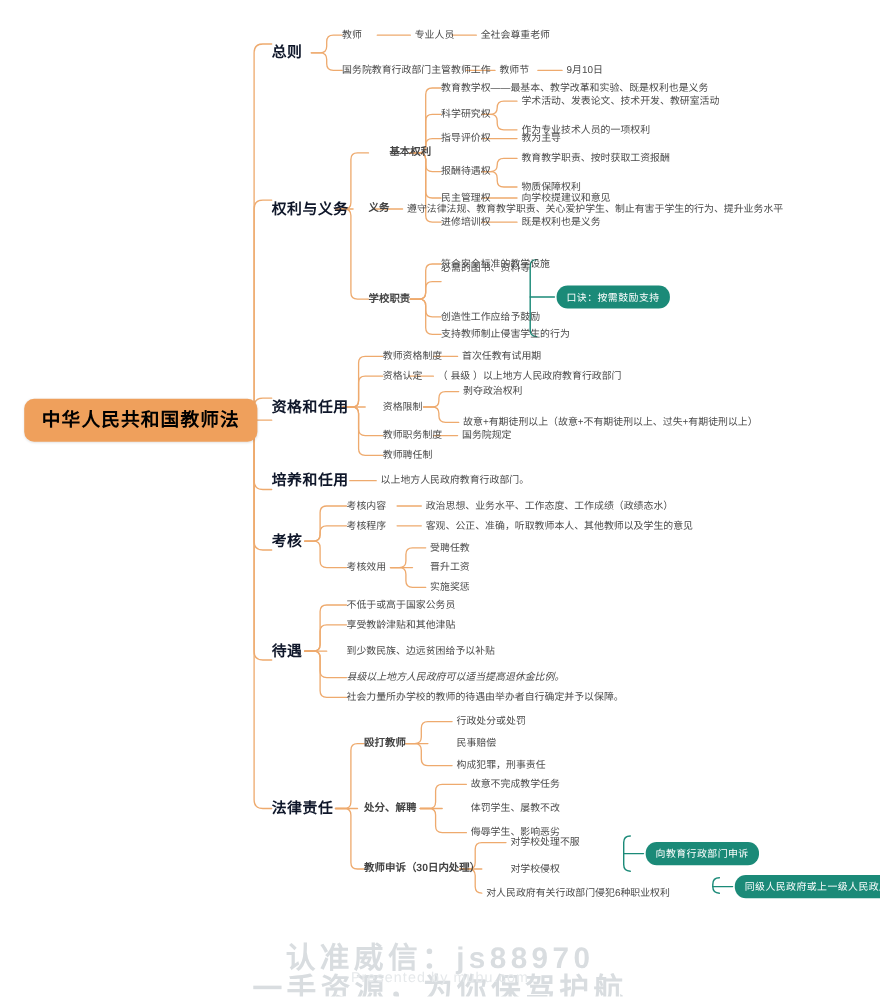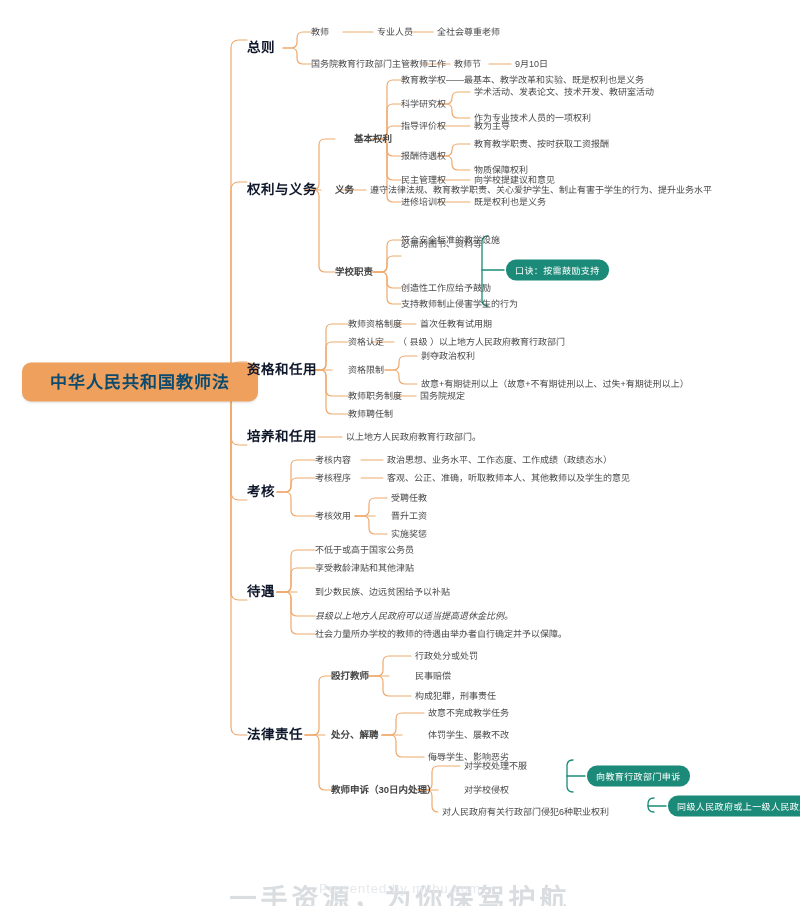--- a/index.html
+++ b/index.html
@@ -15,25 +15,25 @@
   svg.wires{position:absolute;left:0;top:0;width:800px;height:906px;pointer-events:none;}
 
   .node{
     position:absolute;
     white-space:nowrap;
     line-height:1;
     transform:translateY(-50%);
   }
   .root{
     background:#efa05c;
-    color:#0c4a6e;
+    color:#000000;
     font-size:17px;
     font-weight:700;
     letter-spacing:1px;
-    padding:11px 28px;
+    padding:11px 16px;
     border-radius:9px;
     transform:translate(0,-50%);
     box-shadow:0 1px 2px rgba(0,0,0,0.10);
   }
   .lvl1{font-size:13.5px;font-weight:700;color:#0f172a;letter-spacing:.5px;}
   .lvl2{font-size:9.5px;font-weight:700;color:#444;}
   .lvl3{font-size:9px;color:#4a4a4a;}
   .badge{
     position:absolute;
     transform:translateY(-50%);
@@ -261,16 +261,17 @@
   <div class="node lvl3" style="left:428px;top:735px;">体罚学生、屡教不改</div>
   <div class="node lvl3" style="left:428px;top:757px;">侮辱学生、影响恶劣</div>
 
   <div class="node lvl2" style="left:331px;top:790px;">教师申诉（30日内处理）</div>
   <div class="node lvl3" style="left:464px;top:766px;">对学校处理不服</div>
   <div class="node lvl3" style="left:464px;top:790px;">对学校侵权</div>
   <div class="node lvl3" style="left:442px;top:812px;">对人民政府有关行政部门侵犯6种职业权利</div>
   <div class="badge" style="left:587px;top:776px;">向教育行政部门申诉</div>
   <div class="badge" style="left:668px;top:806px;">同级人民政府或上一级人民政府相关部门</div>
 
+  <div class="wm wm1">认准威信：js88970</div>
   <div class="wm wm2">一手资源，为你保驾护航</div>
   <div class="wm wm3">Presented by mubu.com</div>
 
 </div>
 
 </body></html>

